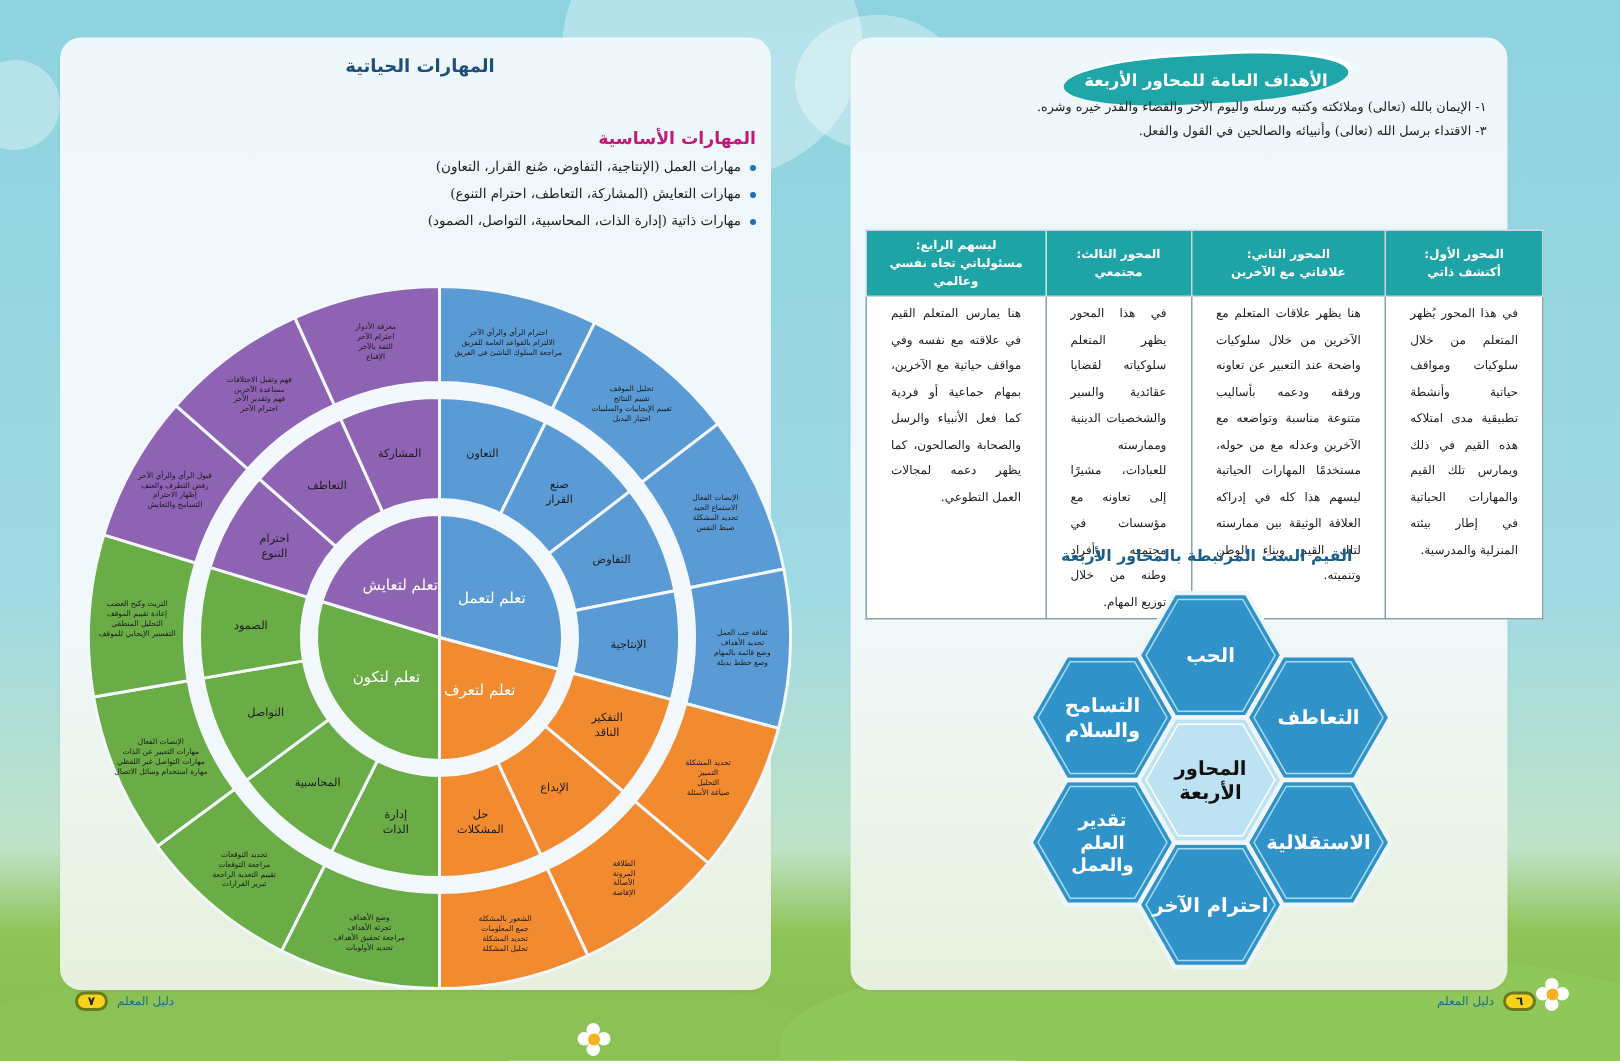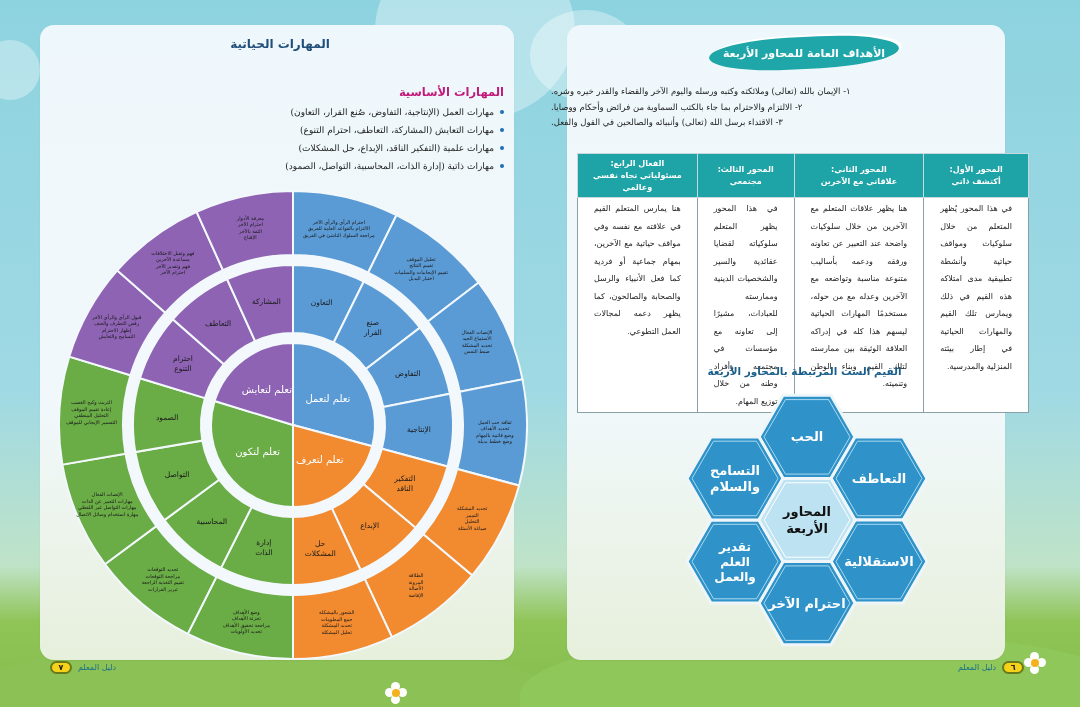--- a/index.html
+++ b/index.html
@@ -44,21 +44,21 @@
   .rp-title-wrap { position: absolute; top: 12px; left: 142px; width: 190px; height: 32px; }
   .rp-title-bg {
     position: absolute; inset: 0; border-radius: 50%/60%;
     background: #1ea6a8; transform: rotate(-3deg);
     box-shadow: 3px -2px 0 #ffffff;
   }
   .rp-title {
     position: absolute; inset: 0; display: flex; align-items: center; justify-content: center;
     color: #fff; font-weight: bold; font-size: 11px; direction: rtl;
   }
-  .goals { position: absolute; top: 59px; right: 14px; width: 440px; text-align: left; direction: rtl; }
+  .goals { position: absolute; top: 40px; right: 14px; width: 440px; text-align: right; direction: rtl; }
   .goals li {
     list-style: none; font-family: "DejaVu Serif", serif; font-size: 8.5px; line-height: 15.5px; color: #222;
   }
   .axes-table {
     position: absolute; top: 128px; left: 10px; width: 452px; border-collapse: collapse; direction: rtl;
     font-family: "DejaVu Serif", serif;
   }
   .axes-table th {
     background: #1ea3a6; color: #fff; font-family: "DejaVu Sans", sans-serif; font-size: 8px;
     font-weight: bold; height: 44px; border: 1px solid #c8d8dc; padding: 2px 4px; line-height: 12px;
@@ -95,21 +95,20 @@
 <div class="hill" style="left:520px;top:630px;width:620px;height:130px;background:#90c75a;"></div>
 
 <div class="page left">
   <div class="lp-title rtl">المهارات الحياتية</div>
 
   <div class="basic-skills rtl">
     <h3>المهارات الأساسية</h3>
     <ul>
       <li>مهارات العمل (الإنتاجية، التفاوض، صُنع القرار، التعاون)</li>
       <li>مهارات التعايش (المشاركة، التعاطف، احترام التنوع)</li>
-      <li>مهارات علمية (التفكير الناقد، الإبداع، حل المشكلات)</li>
       <li>مهارات ذاتية (إدارة الذات، المحاسبية، التواصل، الصمود)</li>
     </ul>
   </div>
 
   <div class="wheel">
     <svg id="wheel-svg" width="470" height="470" viewBox="0 0 470 470">
         <circle cx="235" cy="235" r="234" fill="#f2f8fb"></circle>
         <path d="M235.00000000000003,1 A234,234 0 0 1 338.49555351124627,25.13177848135092 L310.18907733723023,82.53163393944297 A170,170 0 0 0 235,65 Z" fill="#5b9bd5" stroke="#f2f8fb" stroke-width="2"></path>
         <text text-anchor="middle" font-size="5" fill="#1a1a1a" direction="rtl"><tspan x="280.86940513294337" y="33.52685018597862">احترام الرأي والرأي الآخر</tspan><tspan x="280.86940513294337" y="40.02685018597862">الالتزام بالقواعد العامة للفريق</tspan><tspan x="280.86940513294337" y="46.52685018597862">مراجعة السلوك الناشئ في الفريق</tspan></text>
         <path d="M338.49555351124627,25.13177848135092 A234,234 0 0 1 420.644681628149,92.54982561195933 L369.87006784950995,131.51055706851747 A170,170 0 0 0 310.18907733723023,82.53163393944297 Z" fill="#5b9bd5" stroke="#f2f8fb" stroke-width="2"></path>
@@ -179,31 +178,30 @@
 </div>
 
 <div class="page right">
   <div class="rp-title-wrap">
     <div class="rp-title-bg"></div>
     <div class="rp-title">الأهداف العامة للمحاور الأربعة</div>
   </div>
 
   <ul class="goals">
     <li>١- الإيمان بالله (تعالى) وملائكته وكتبه ورسله واليوم الآخر والقضاء والقدر خيره وشره.</li>
-    <li>٢- الالتزام والاحترام بما جاء بالكتب السماوية من فرائض وأحكام ووصايا.</li>
     <li>٣- الاقتداء برسل الله (تعالى) وأنبيائه والصالحين في القول والفعل.</li>
   </ul>
 
   <table class="axes-table">
     <thead>
       <tr>
         <th><span>المحور الأول:</span><br><span>أكتشف ذاتي</span></th>
         <th><span>المحور الثاني:</span><br><span>علاقاتي مع الآخرين</span></th>
         <th><span>المحور الثالث:</span><br><span>مجتمعي</span></th>
-        <th><span>الفعال الرابع:</span><br><span>مسئولياتي تجاه نفسي وعالمي</span></th>
+        <th><span>ليسهم الرابع:</span><br><span>مسئولياتي تجاه نفسي وعالمي</span></th>
       </tr>
     </thead>
     <tbody>
       <tr>
         <td style="width:105px">في هذا المحور يُظهر المتعلم من خلال سلوكيات ومواقف حياتية وأنشطة تطبيقية مدى امتلاكه هذه القيم في ذلك ويمارس تلك القيم والمهارات الحياتية في إطار بيئته المنزلية والمدرسية.</td>
         <td style="width:130px">هنا يظهر علاقات المتعلم مع الآخرين من خلال سلوكيات واضحة عند التعبير عن تعاونه ورفقه ودعمه بأساليب متنوعة مناسبة وتواضعه مع الآخرين وعدله مع من حوله، مستخدمًا المهارات الحياتية ليسهم هذا كله في إدراكه العلاقة الوثيقة بين ممارسته لتلك القيم وبناء الوطن وتنميته.</td>
         <td style="width:97px">في هذا المحور يظهر المتعلم سلوكياته لقضايا عقائدية والسير والشخصيات الدينية وممارسته للعبادات، مشيرًا إلى تعاونه مع مؤسسات في مجتمعه وأفراد وطنه من خلال توزيع المهام.</td>
         <td style="width:120px">هنا يمارس المتعلم القيم في علاقته مع نفسه وفي مواقف حياتية مع الآخرين، بمهام جماعية أو فردية كما فعل الأنبياء والرسل والصحابة والصالحون، كما يظهر دعمه لمجالات العمل التطوعي.</td>
       </tr>
     </tbody>

